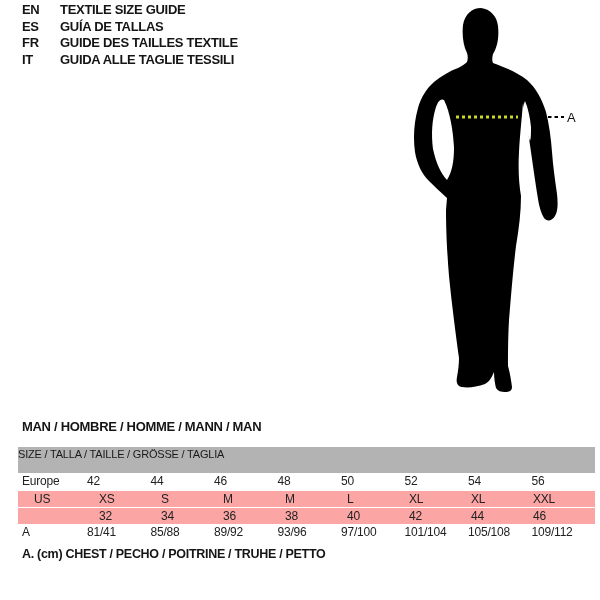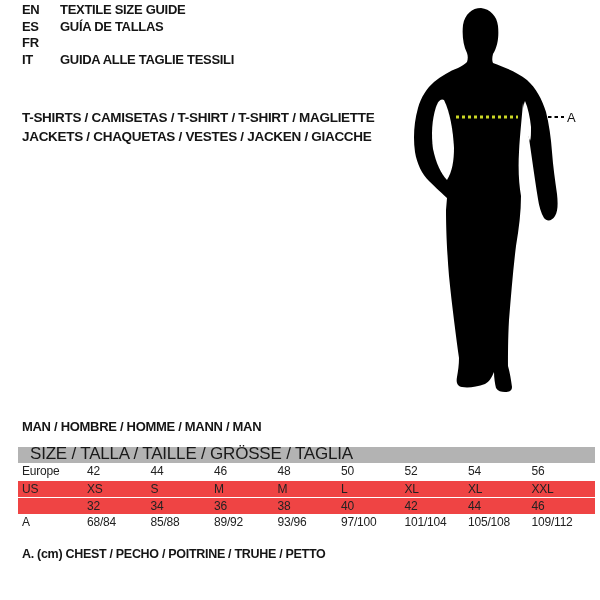--- a/index.html
+++ b/index.html
@@ -15,25 +15,25 @@
   
   .categories { position:absolute; left:22px; top:108px;
                 font-size:13.5px; font-weight:700; line-height:19px; letter-spacing:-0.3px; }
   
   .figure { position:absolute; left:400px; top:0; width:200px; height:420px; }
   
   .section-title { position:absolute; left:22px; top:419px;
                    font-size:13px; font-weight:700; letter-spacing:-0.3px;text-align:center; }
   
   .size-table { position:absolute; left:18px; top:447px; width:577px; letter-spacing:-0.2px; }
-  .thead { background:#b3b3b3; height:16px; line-height:14px;
-           font-size:17px; padding-left:12px; color:#1a1a1a; }
+  .thead { background:#b3b3b3; height:26px; line-height:14px;
+           font-size:11px; padding-left:0; color:#1a1a1a; }
   .trow { display:flex; height:17px; line-height:17px; font-size:12px; color:#222;
           box-sizing:border-box; }
-  .trow.shaded { background:#ef4444; border-top:1px solid #ffffff; line-height:16px; }
+  .trow.shaded { background:#fca5a5; border-top:1px solid #ffffff; line-height:16px;padding-left:12px; }
   .tlabel { width:65px; padding-left:4px; }
   .tcell { flex:1; text-align:left; }
   
   .footnote { position:absolute; left:22px; top:547px;
               font-size:12.5px; font-weight:700; letter-spacing:-0.3px; }
 </style>
 </head>
 <body>
 
 <div class="page">
@@ -42,31 +42,28 @@
     <div class="lang-row">
       <span class="lang-code">EN</span>
       <span class="lang-label">TEXTILE SIZE GUIDE</span>
     </div>
     <div class="lang-row">
       <span class="lang-code">ES</span>
       <span class="lang-label">GUÍA DE TALLAS</span>
     </div>
     <div class="lang-row">
       <span class="lang-code">FR</span>
+      <span class="lang-label">GUIDE DES TAILLES TEXTILE</span>
     </div>
     <div class="lang-row">
       <span class="lang-code">IT</span>
       <span class="lang-label">GUIDA ALLE TAGLIE TESSILI</span>
     </div>
   </div>
 
-  <div class="categories">
-    <div>T-SHIRTS / CAMISETAS / T-SHIRT / T-SHIRT / MAGLIETTE</div>
-    <div>JACKETS / CHAQUETAS / VESTES / JACKEN / GIACCHE</div>
-  </div>
 
   <div class="figure">
     <svg width="200" height="420" viewBox="400 0 200 420" xmlns="http://www.w3.org/2000/svg">
       <path fill="#000000" d="
         M 481 8
         C 490 9 497 16 498 26
         C 499 36 498 46 493 54
         C 492 58 492 61 493 63
         C 504 67 517 72 527 80
         C 536 88 542 99 546 112
@@ -158,21 +155,21 @@
       <span class="tcell">36</span>
       <span class="tcell">38</span>
       <span class="tcell">40</span>
       <span class="tcell">42</span>
       <span class="tcell">44</span>
       <span class="tcell">46</span>
     </div>
 
     <div class="trow">
       <span class="tlabel">A</span>
-      <span class="tcell">68/84</span>
+      <span class="tcell">81/41</span>
       <span class="tcell">85/88</span>
       <span class="tcell">89/92</span>
       <span class="tcell">93/96</span>
       <span class="tcell">97/100</span>
       <span class="tcell">101/104</span>
       <span class="tcell">105/108</span>
       <span class="tcell">109/112</span>
     </div>
   </div>
 

